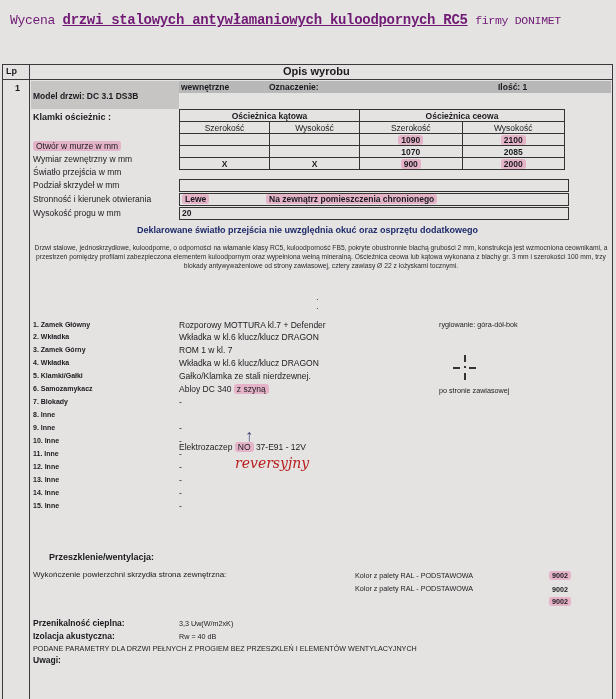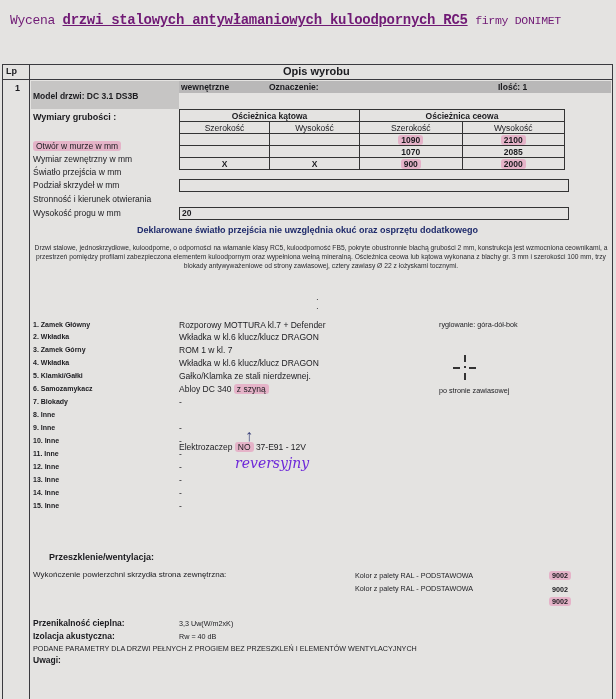--- a/index.html
+++ b/index.html
@@ -49,21 +49,21 @@
   .strip { position: absolute; left: 176px; width: 388px; height: 11px; border: 1.2px solid #333; font-size: 8.5px; font-weight: bold; }
 
   .note { position: absolute; left: 0; width: 609px; text-align: center; }
   .desc { position: absolute; left: 30px; width: 576px; text-align: center; font-size: 6.7px; line-height: 9px; color: #2a2a2e; }
 
   .item-lbl { position: absolute; left: 30px; font-size: 7px; font-weight: bold; }
   .item-val { position: absolute; left: 176px; font-size: 8.5px; white-space: nowrap; }
   .item-extra { position: absolute; font-size: 7.2px; white-space: nowrap; }
   .handwrite {
     position: absolute; left: 232px; top: 458px; font-size: 14px;
-    font-family: "DejaVu Serif", serif; font-style: italic; color: #6d28d9;
+    font-family: "DejaVu Serif", serif; font-style: italic; color: #b91c1c;
   }
   .arrow { position: absolute; left: 242px; top: 430px; font-size: 16px; color: #39417a; }
   .crosshair { position: absolute; left: 450px; top: 290px; width: 24px; height: 26px; }
   .crosshair .v1 { position: absolute; left: 11px; top: 0; width: 1.5px; height: 7px; background: #333; }
   .crosshair .v2 { position: absolute; left: 11px; top: 18px; width: 1.5px; height: 7px; background: #333; }
   .crosshair .h1 { position: absolute; left: 0; top: 12px; width: 7px; height: 1.5px; background: #333; }
   .crosshair .h2 { position: absolute; left: 16px; top: 12px; width: 7px; height: 1.5px; background: #333; }
   .crosshair .dot { position: absolute; left: 11px; top: 11px; width: 2px; height: 2px; background: #333; }
   .dots { position: absolute; left: 313px; font-size: 8px; }
   .small-caps { font-size: 7.2px; }
@@ -85,21 +85,21 @@
   </div>
   <span class="lp-num">1</span>
 
   <div class="gray-band"></div>
   <div class="model-band"></div>
   <span class="lbl" style="left:30px; top:26px;">Model drzwi: DC 3.1 DS3B</span>
   <span class="lbl" style="left:178px; top:17px;">wewnętrzne</span>
   <span class="lbl" style="left:266px; top:17px;">Oznaczenie:</span>
   <span class="lbl" style="left:495px; top:17px;">Ilość: 1</span>
 
-  <span class="lbl" style="left:30px; top:47px; font-size:9px;">Wymiary grubości :</span>
+  <span class="lbl" style="left:30px; top:47px; font-size:9px;">Klamki ościeżnic :</span>
   <span class="lbl n" style="left:30px; top:76px;"><span class="hl">Otwór w murze w mm</span></span>
   <span class="lbl n" style="left:30px; top:89px;">Wymiar zewnętrzny w mm</span>
   <span class="lbl n" style="left:30px; top:102px;">Światło przejścia w mm</span>
   <span class="lbl n" style="left:30px; top:115px;">Podział skrzydeł w mm</span>
   <span class="lbl n" style="left:30px; top:129px;">Stronność i kierunek otwierania</span>
   <span class="lbl n" style="left:30px; top:143px;">Wysokość progu w mm</span>
 
   <table class="dims">
     <tbody>
         <tr>
@@ -126,20 +126,24 @@
     </tr>
     <tr>
       <td class="bold">X</td>
       <td class="bold">X</td>
       <td class="bold"><span class="hl">900</span></td>
       <td class="bold"><span class="hl">2000</span></td>
     </tr>
   </tbody>
     </table>
   <div class="strip" style="top:114px;"></div>
+  <div class="strip" style="top:128px;">
+    <span class="hl" style="position:absolute; left:2px; top:0;">Lewe</span>
+    <span class="hl" style="position:absolute; left:86px; top:0;">Na zewnątrz pomieszczenia chronionego</span>
+  </div>
   <div class="strip" style="top:142px;">
     <span style="position:absolute; left:2px; top:0;">20</span>
   </div>
 
   <div class="note" style="top:160px; font-size:9px; font-weight:bold; color:#1f2b6b;">Deklarowane światło przejścia nie uwzględnia okuć oraz osprzętu dodatkowego</div>
   <div class="desc" style="top:178px;">Drzwi stalowe, jednoskrzydłowe, kuloodporne, o odporności na włamanie klasy RC5, kuloodporność FB5, pokryte obustronnie blachą grubości 2 mm, konstrukcja jest wzmocniona ceownikami, a przestrzeń pomiędzy profilami zabezpieczona elementem kuloodpornym oraz wypełniona wełną mineralną. Ościeżnica ceowa lub kątowa wykonana z blachy gr. 3 mm i szerokości 100 mm, trzy blokady antywyważeniowe od strony zawiasowej, cztery zawiasy Ø 22 z łożyskami tocznymi.</div>
 
   <div class="crosshair">
     <div class="v1"></div>
       <div class="v2"></div>

